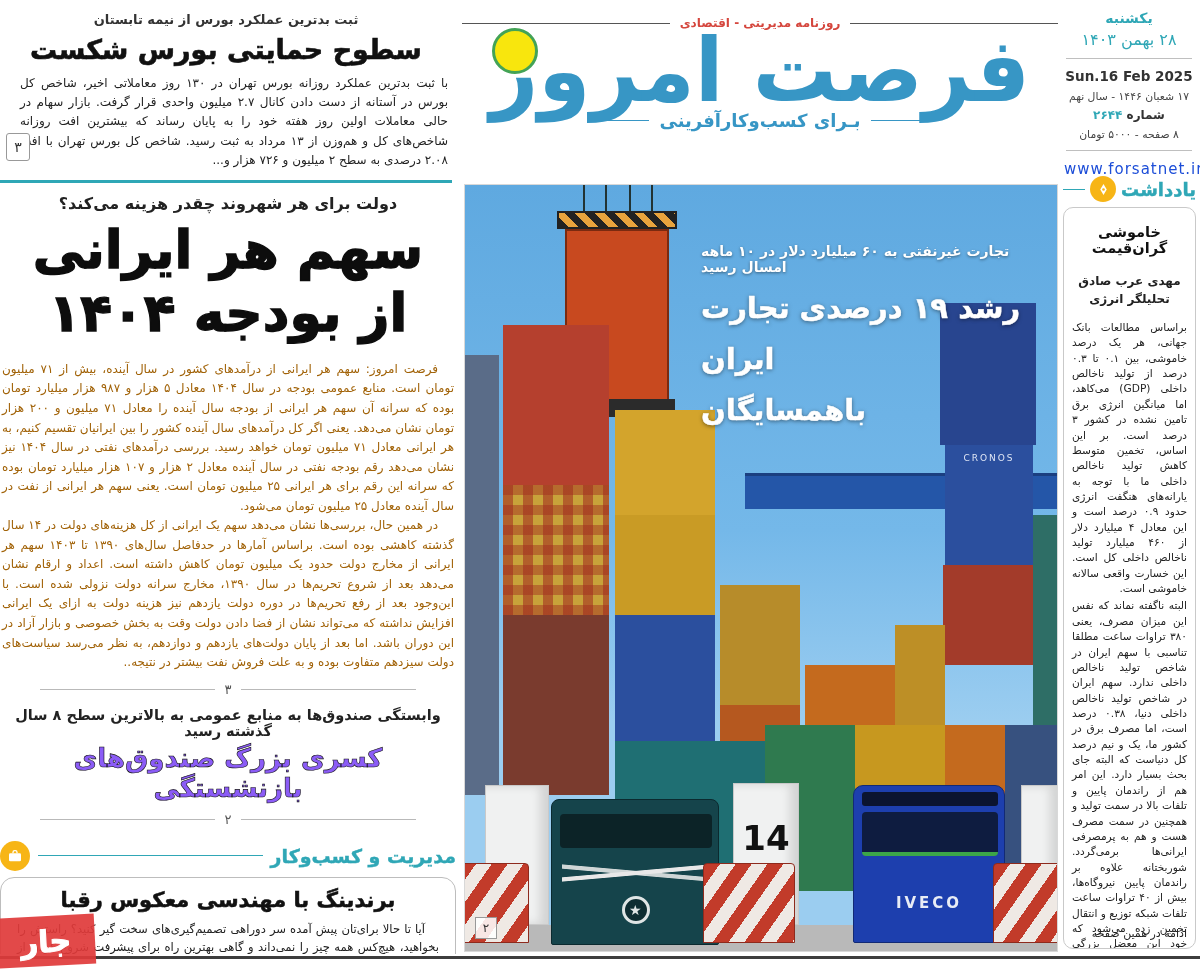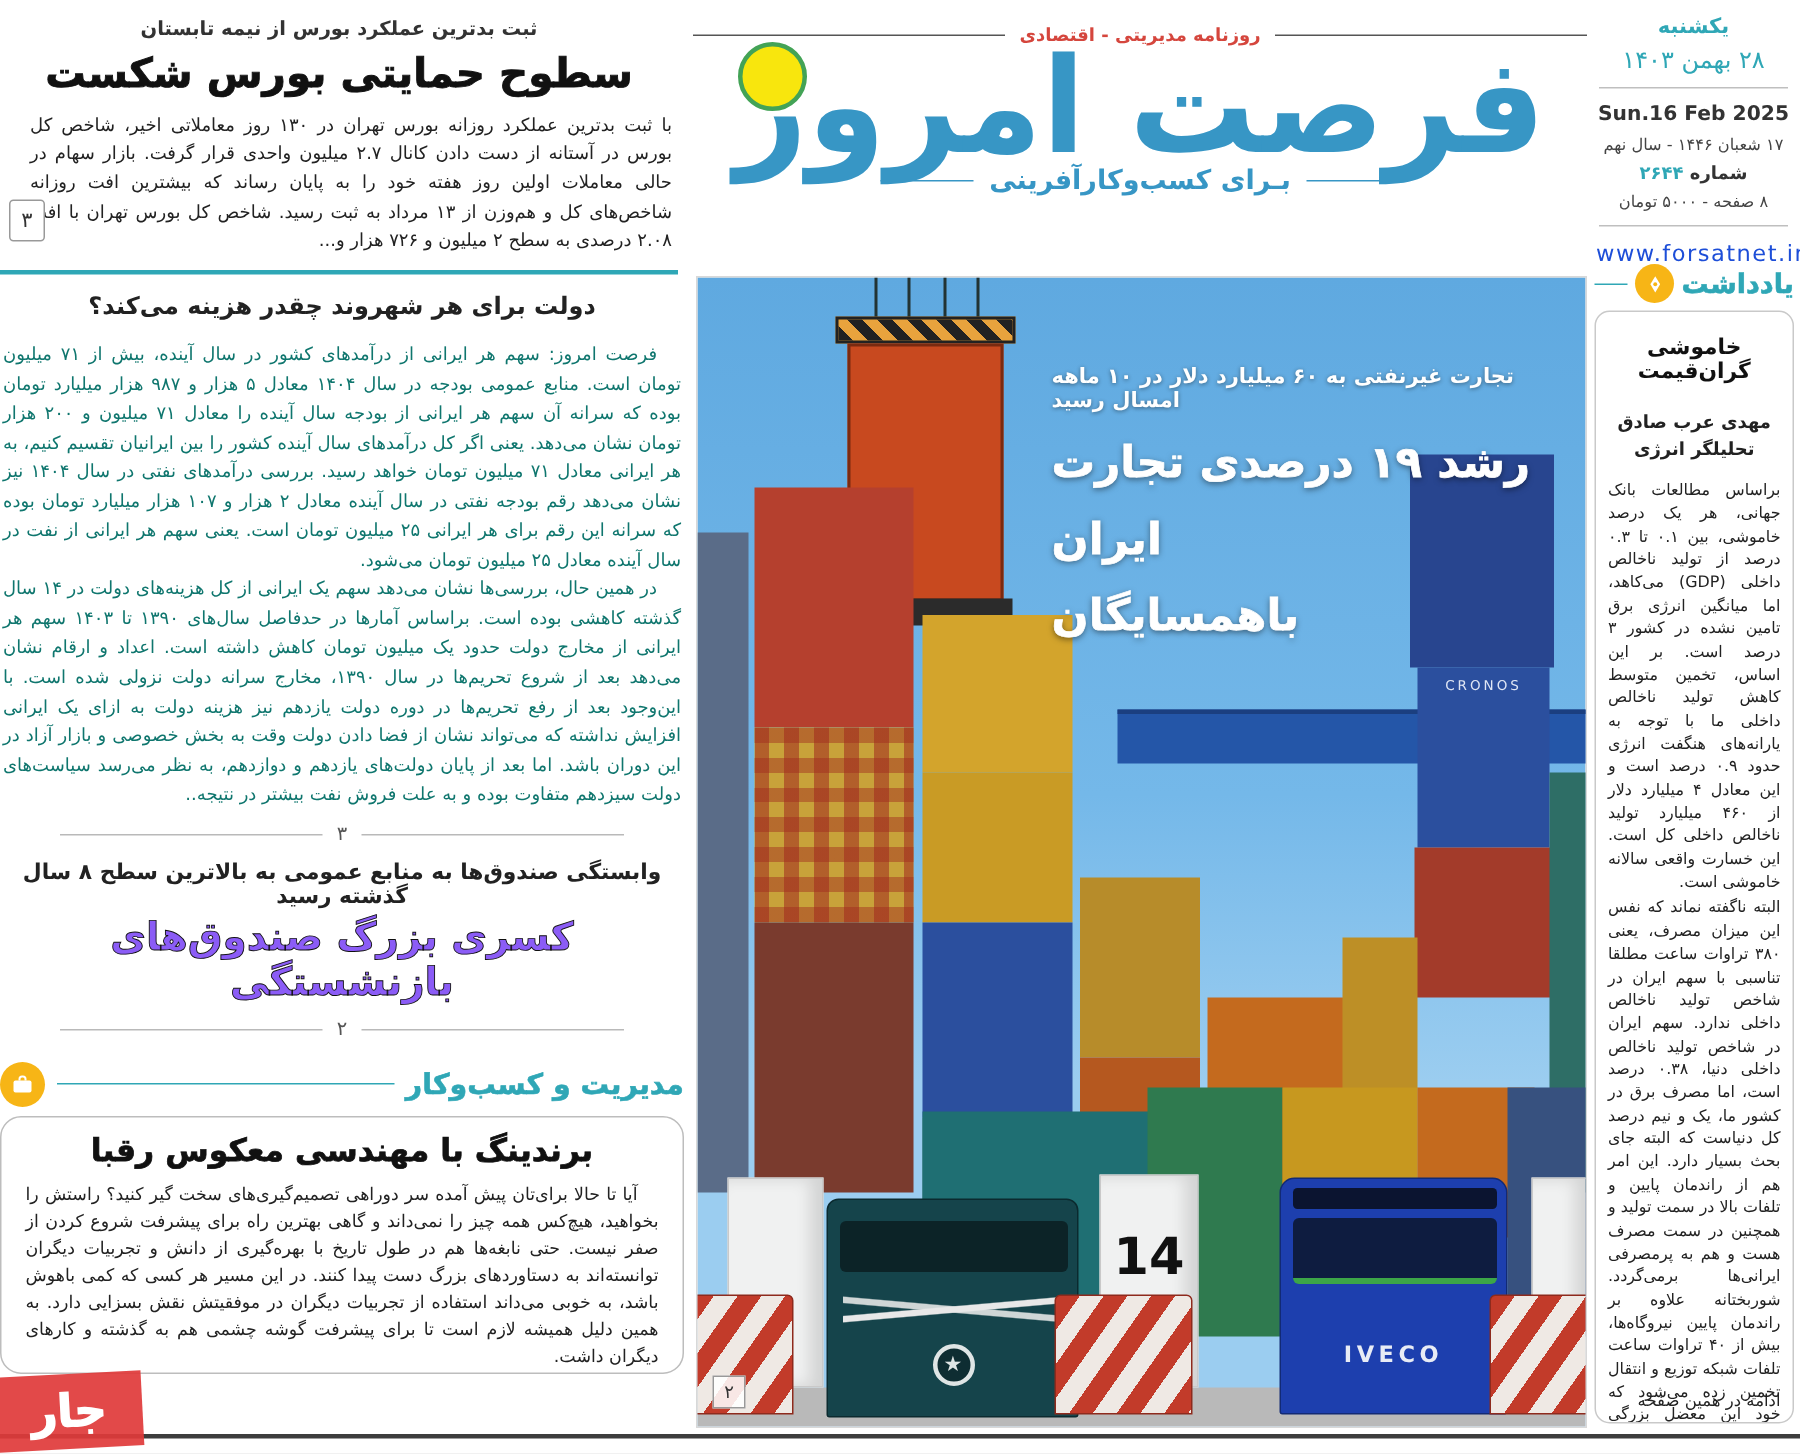--- a/index.html
+++ b/index.html
@@ -42,21 +42,21 @@
   .ts-pagebox { position:absolute; left:6px; top:121px; width:24px; height:28px; border:1px solid #999;
                 border-radius:3px; display:flex; align-items:center; justify-content:center;
                 font-size:14px; color:#333; background:#fff; }
   .ts-rule { margin-top:10px; height:3px; background:#2fa7b6; }
 
   
   .left-col { position:absolute; top:182px; left:0; width:456px; height:772px; overflow:hidden; }
   .lead-kicker { text-align:center; font-size:16px; color:#222; margin-top:12px; font-weight:bold; }
   .lead-headline { text-align:center; font-size:52px; font-weight:bold; color:#0d0d0d; line-height:1.22;
                    margin-top:6px; -webkit-text-stroke:1.4px #0d0d0d; }
-  .lead-body { margin-top:14px; font-size:12px; line-height:1.63; text-align:justify; color:#0f766e; padding:0 2px; }
+  .lead-body { margin-top:14px; font-size:12px; line-height:1.63; text-align:justify; color:#a16207; padding:0 2px; }
   .lead-body p { text-indent:16px; }
   .divider { display:flex; align-items:center; gap:10px; margin:9px 40px 0; }
   .divider .dline { flex:1; border-top:1px solid #b9b9b9; }
   .divider .dnum { font-size:13px; color:#555; }
   .pension-kicker { text-align:center; font-size:14.5px; font-weight:bold; color:#222; margin-top:10px; }
   .pension-headline { text-align:center; font-size:26px; font-weight:bold; color:#8b5cf6; margin-top:4px;
                       -webkit-text-stroke:.6px #0f0f0f; }
   .section-header { display:flex; align-items:center; gap:8px; margin-top:14px; }
   .section-title { color:#2fa7b6; font-size:19px; font-weight:bold; -webkit-text-stroke:.4px #2fa7b6; }
   .section-line { flex:1; border-top:1.5px solid #2fa7b6; }
@@ -175,20 +175,24 @@
     <div class="ts-kicker">ثبت بدترین عملکرد بورس از نیمه تابستان</div>
     <div class="ts-headline">سطوح حمایتی بورس شکست</div>
     <div class="ts-body">با ثبت بدترین عملکرد روزانه بورس تهران در ۱۳۰ روز معاملاتی اخیر، شاخص کل بورس در آستانه از دست دادن کانال ۲.۷ میلیون واحدی قرار گرفت. بازار سهام در حالی معاملات اولین روز هفته خود را به پایان رساند که بیشترین افت روزانه شاخص‌های کل و هم‌وزن از ۱۳ مرداد به ثبت رسید. شاخص کل بورس تهران با افت ۲.۰۸ درصدی به سطح ۲ میلیون و ۷۲۶ هزار و...</div>
     <div class="ts-pagebox">۳</div>
     <div class="ts-rule"></div>
   </div>
 
   <div class="left-col">
 
     <div class="lead-kicker">دولت برای هر شهروند چقدر هزینه می‌کند؟</div>
+    <div class="lead-headline">
+      <div>سهم هر ایرانی</div>
+      <div>از بودجه ۱۴۰۴</div>
+    </div>
     <div class="lead-body">
       <p>فرصت امروز: سهم هر ایرانی از درآمدهای کشور در سال آینده، بیش از ۷۱ میلیون تومان است. منابع عمومی بودجه در سال ۱۴۰۴ معادل ۵ هزار و ۹۸۷ هزار میلیارد تومان بوده که سرانه آن سهم هر ایرانی از بودجه سال آینده را معادل ۷۱ میلیون و ۲۰۰ هزار تومان نشان می‌دهد. یعنی اگر کل درآمدهای سال آینده کشور را بین ایرانیان تقسیم کنیم، به هر ایرانی معادل ۷۱ میلیون تومان خواهد رسید. بررسی درآمدهای نفتی در سال ۱۴۰۴ نیز نشان می‌دهد رقم بودجه نفتی در سال آینده معادل ۲ هزار و ۱۰۷ هزار میلیارد تومان بوده که سرانه این رقم برای هر ایرانی ۲۵ میلیون تومان است. یعنی سهم هر ایرانی از نفت در سال آینده معادل ۲۵ میلیون تومان می‌شود.</p>
       <p>در همین حال، بررسی‌ها نشان می‌دهد سهم یک ایرانی از کل هزینه‌های دولت در ۱۴ سال گذشته کاهشی بوده است. براساس آمارها در حدفاصل سال‌های ۱۳۹۰ تا ۱۴۰۳ سهم هر ایرانی از مخارج دولت حدود یک میلیون تومان کاهش داشته است. اعداد و ارقام نشان می‌دهد بعد از شروع تحریم‌ها در سال ۱۳۹۰، مخارج سرانه دولت نزولی شده است. با این‌وجود بعد از رفع تحریم‌ها در دوره دولت یازدهم نیز هزینه دولت به ازای یک ایرانی افزایش نداشته که می‌تواند نشان از فضا دادن دولت وقت به بخش خصوصی و بازار آزاد در این دوران باشد. اما بعد از پایان دولت‌های یازدهم و دوازدهم، به نظر می‌رسد سیاست‌های دولت سیزدهم متفاوت بوده و به علت فروش نفت بیشتر در نتیجه..</p>
     </div>
     <div class="divider">
       <div class="dline"></div>
       <span class="dnum">۳</span>
       <div class="dline"></div>
     </div>
 

